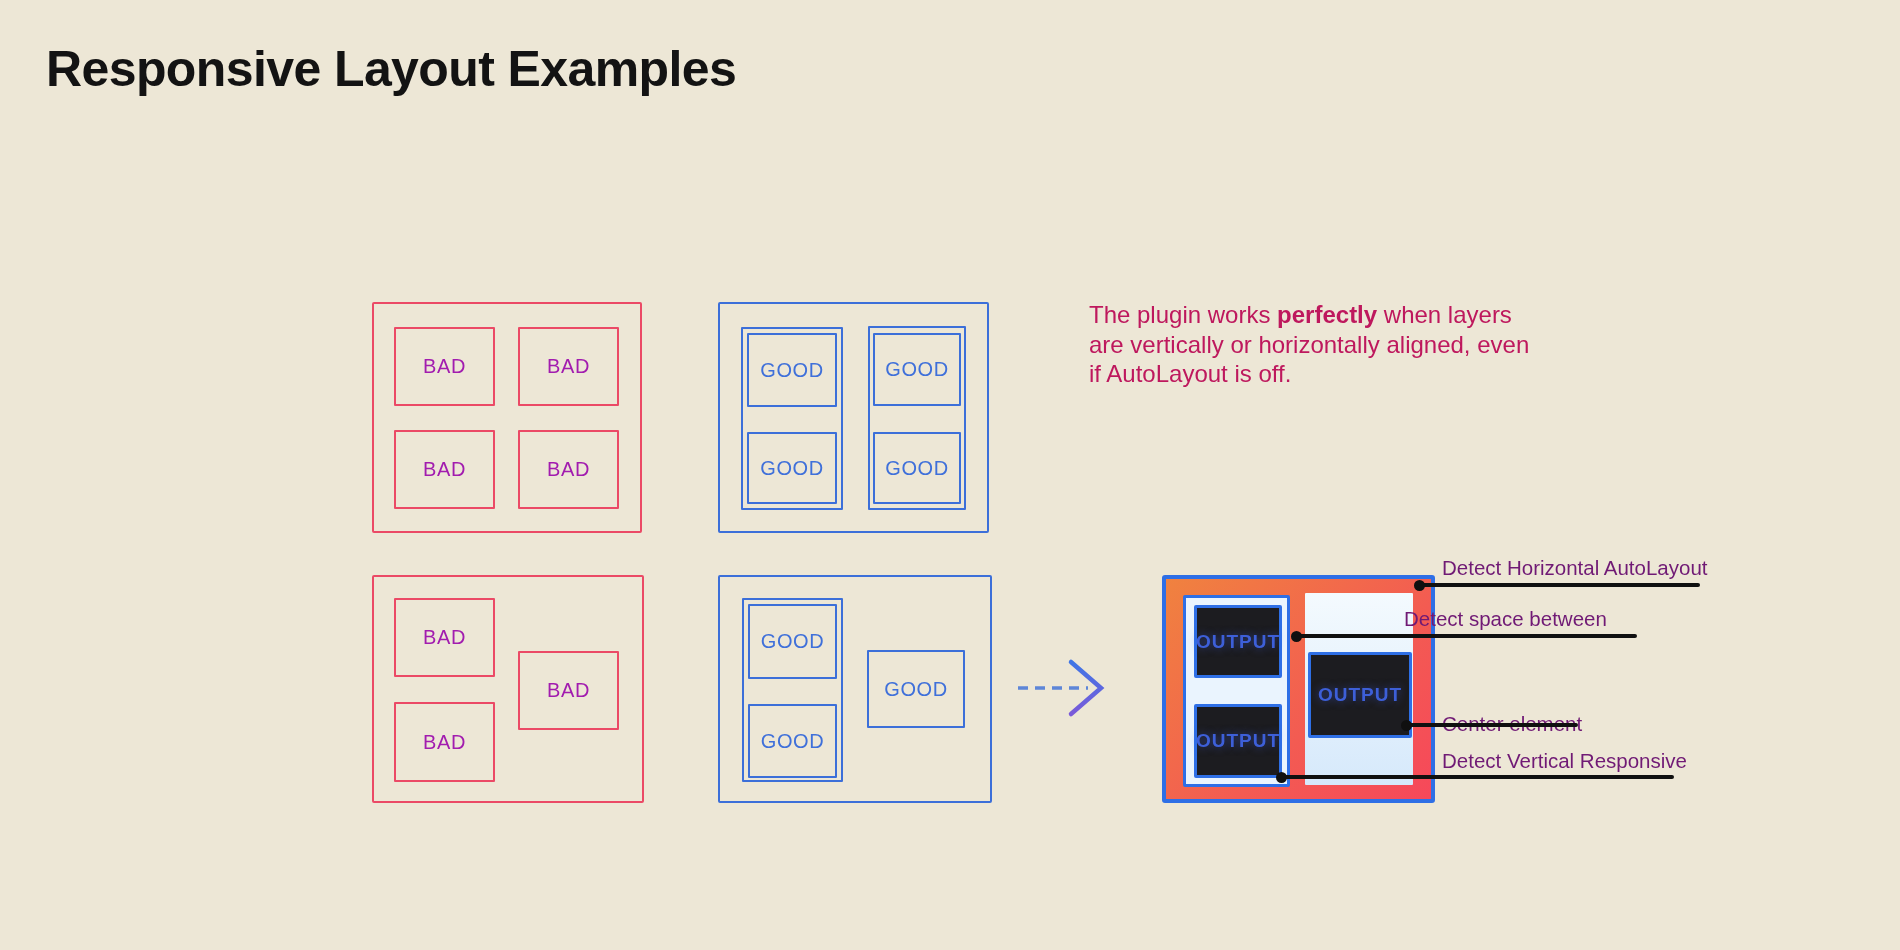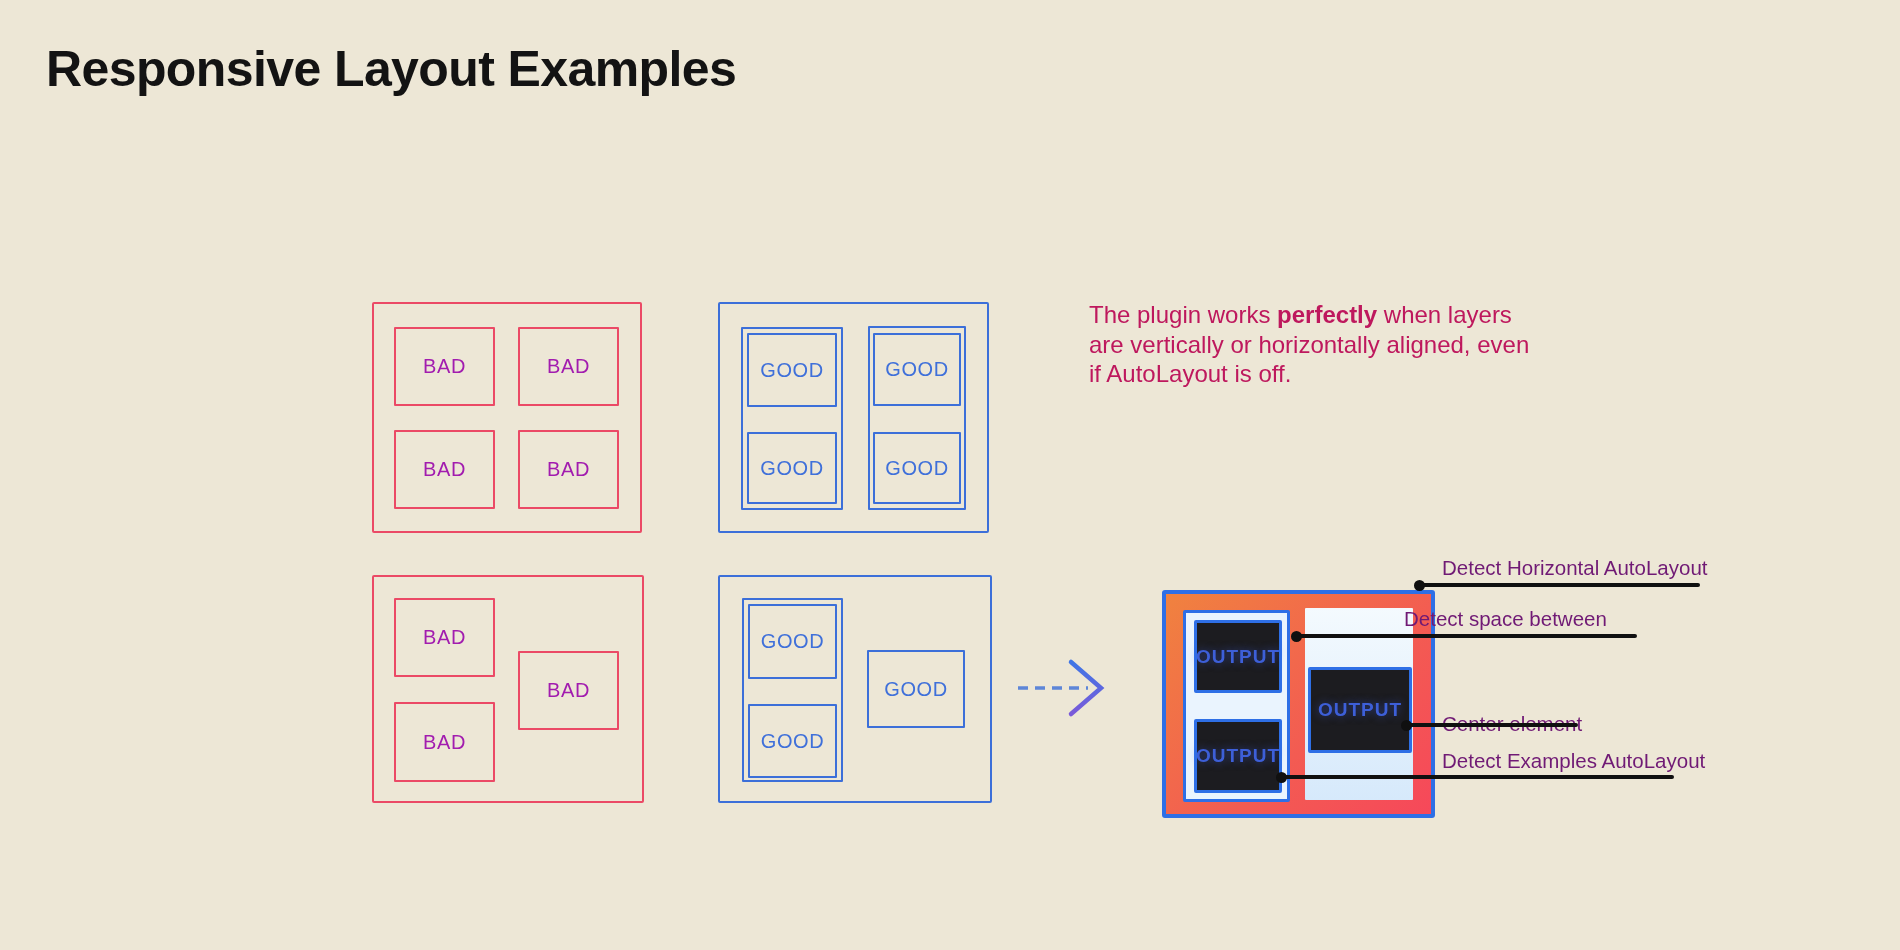--- a/index.html
+++ b/index.html
@@ -48,21 +48,21 @@
 
   
   #desc{left:1089px;top:300px;width:445px;font-size:24px;line-height:29.5px;color:#be185d;}
   #desc p{margin:0 0 29px 0;}
   #desc b{font-weight:700;}
 
   
   #arrow{left:1014px;top:658px;width:95px;height:60px;}
 
   
-  #output{left:1162px;top:590px;width:273px;height:228px;border:4px solid #2E6FE6;border-radius:3px;
+  #output{left:1162px;top:575px;width:273px;height:228px;border:4px solid #2E6FE6;border-radius:3px;
           background:linear-gradient(135deg,#F0823F 0%,#F35B52 60%,#F6485A 100%);z-index:1;}
   #output .lpanel{left:17px;top:16px;width:107px;height:192px;border:3px solid #2E6FE6;
                   background:#EAF4FE;border-radius:2px;}
   #output .rpanel{left:139px;top:14px;width:108px;height:192px;
                   background:linear-gradient(180deg,#F4FAFE 0%,#D6E9FB 100%);border-radius:1px;}
   .obox{position:absolute;box-sizing:border-box;border:3px solid #2E6FE6;background:#1C1C20;
         color:#3D5FD8;display:flex;align-items:center;justify-content:center;
         font-size:19px;font-weight:600;letter-spacing:1px;border-radius:2px;
         text-shadow:0 0 8px rgba(64,96,230,.55);}
   #output .o1{left:8px;top:7px;width:88px;height:73px;}
@@ -158,17 +158,17 @@
   <div id="ann1-dot" class="ann-dot"></div>
 
   <div id="ann2-label" class="ann-label">Detect space between</div>
   <div id="ann2-line" class="ann-line"></div>
   <div id="ann2-dot" class="ann-dot"></div>
 
   <div id="ann3-label" class="ann-label">Center element</div>
   <div id="ann3-line" class="ann-line"></div>
   <div id="ann3-dot" class="ann-dot"></div>
 
-  <div id="ann4-label" class="ann-label">Detect Examples AutoLayout</div>
+  <div id="ann4-label" class="ann-label">Detect Vertical Responsive</div>
   <div id="ann4-line" class="ann-line"></div>
   <div id="ann4-dot" class="ann-dot"></div>
 
 </div>
 
 </body></html>

